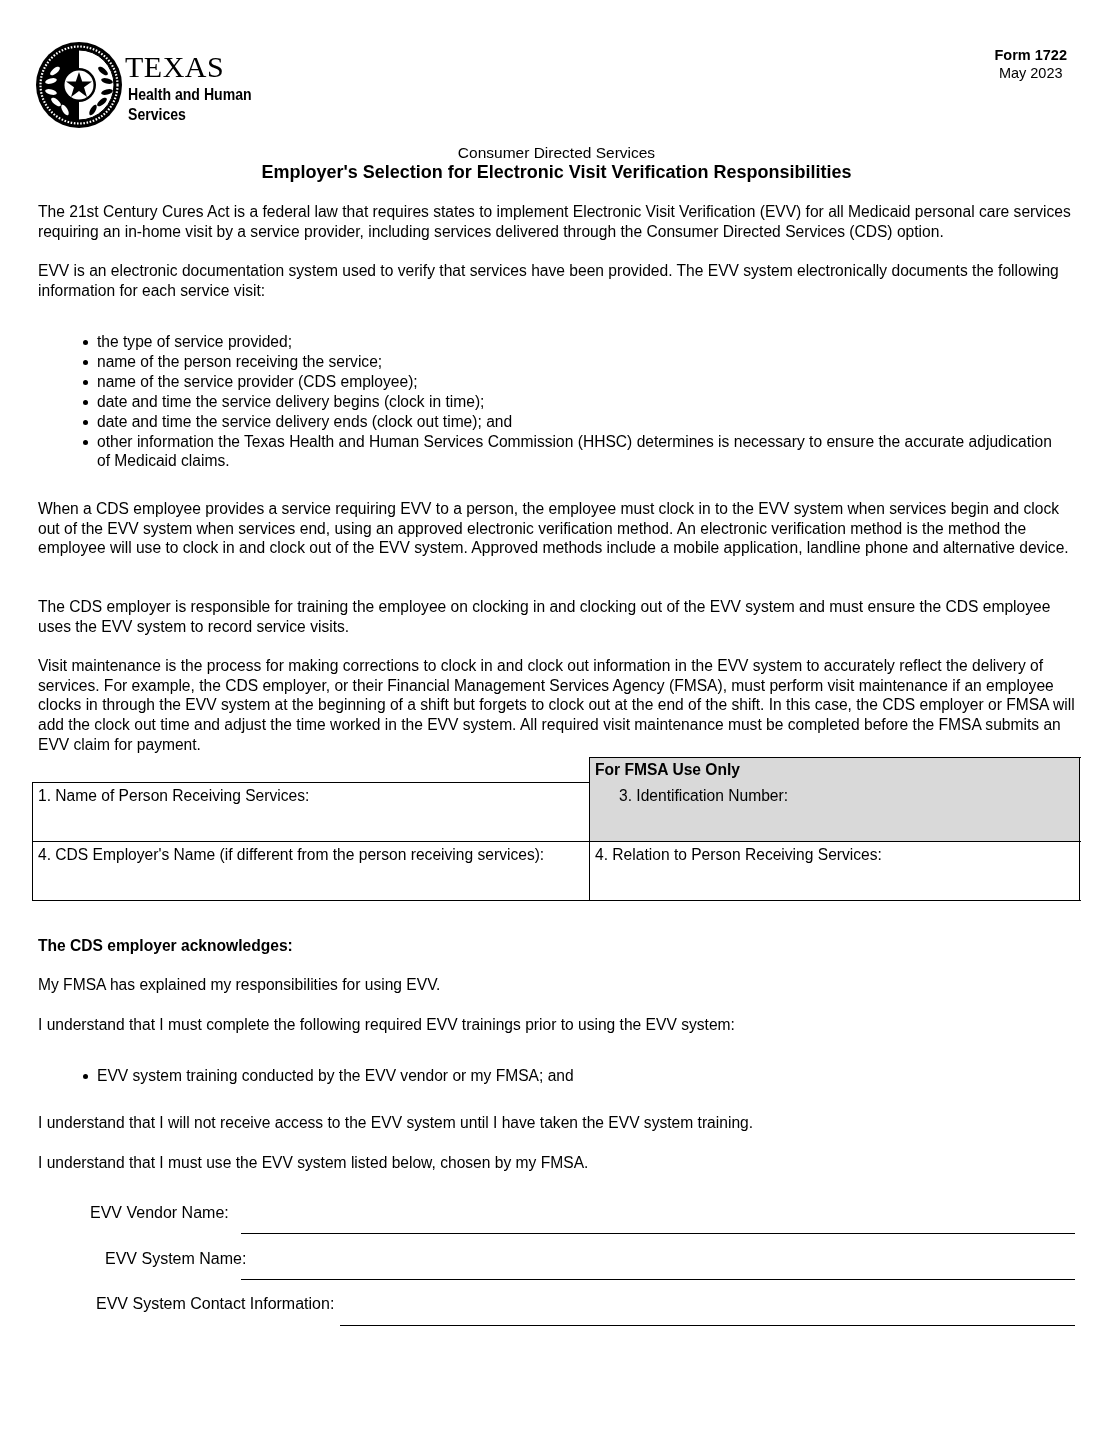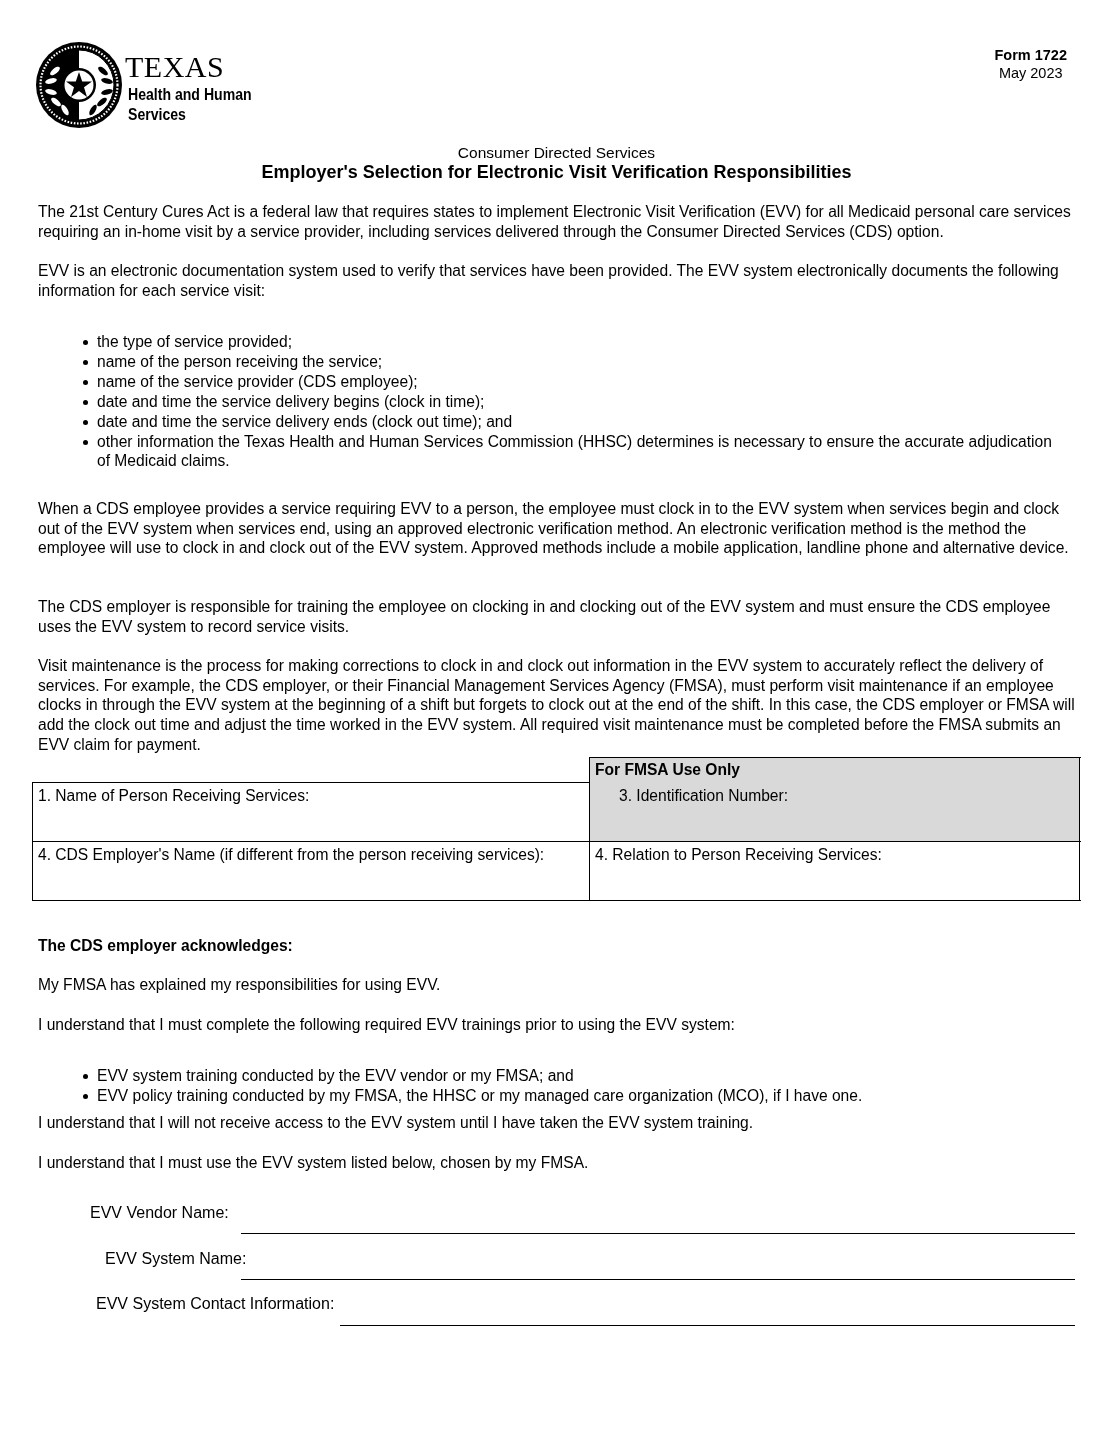--- a/index.html
+++ b/index.html
@@ -112,21 +112,20 @@
   <div class="cell-label" style="left:595px; top:845px;">4. Relation to Person Receiving Services:</div>
   <input class="field-area" style="left: 593px; top: 865px; width: 482px; height: 32px;" type="text" value="">
 </div>
 
 <div class="abs para" style="top:936px; font-weight:bold;">The CDS employer acknowledges:</div>
 <div class="abs para" style="top:975px;">My FMSA has explained my responsibilities for using EVV.</div>
 <div class="abs para" style="top:1015px;">I understand that I must complete the following required EVV trainings prior to using the EVV system:</div>
 
 <ul class="bul" style="top:1054px;">
   <li>EVV system training conducted by the EVV vendor or my FMSA; and</li>
-  <li>EVV policy training conducted by my FMSA, the HHSC or my managed care organization (MCO), if I have one.</li>
 </ul>
 
 <div class="abs para" style="top:1113px;">I understand that I will not receive access to the EVV system until I have taken the EVV system training.</div>
 <div class="abs para" style="top:1153px;">I understand that I must use the EVV system listed below, chosen by my FMSA.</div>
 
 <div>
   <div class="sig-label" style="top:1204px;">EVV Vendor Name:</div>
   <input class="field-area" style="left: 241px; top: 1210px; width: 834px; height: 22px;" type="text" value="">
   <div class="sig-line" style="left:241px; top:1232px; width:834px;"></div>
 

